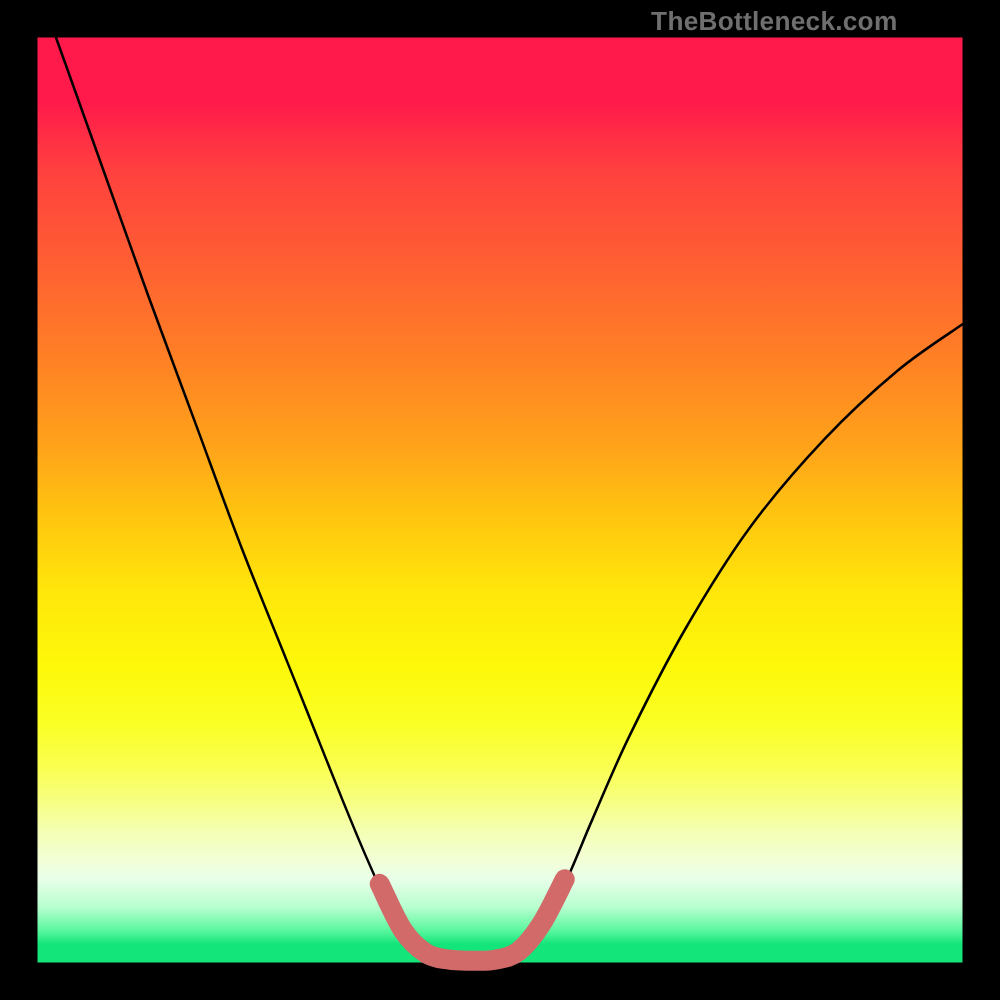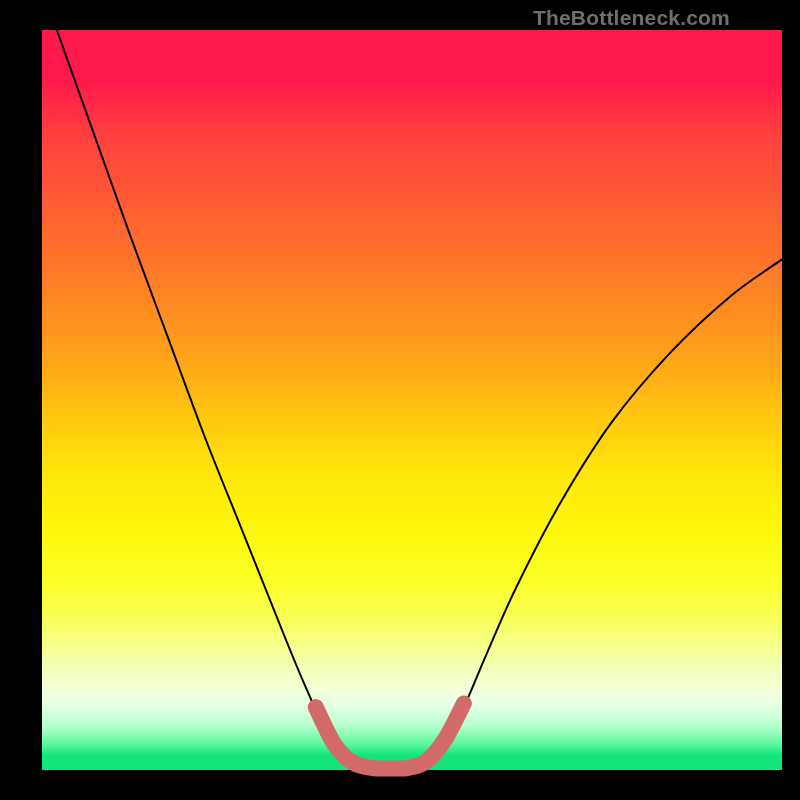--- a/index.html
+++ b/index.html
@@ -6,21 +6,21 @@
     margin: 0;
     padding: 0;
     width: 800px;
     height: 800px;
     background: #000;
     overflow: hidden;
     font-family: Arial, Helvetica, sans-serif;
   }
   .frame {
     position: absolute;
-    left: 12px;
+    left: 0;
     top: 0;
     width: 728px;
     height: 800px;
     background: #000;
   }
   .plot-area {
     position: absolute;
     left: 30px;
     top: 30px;
     width: 740px;

